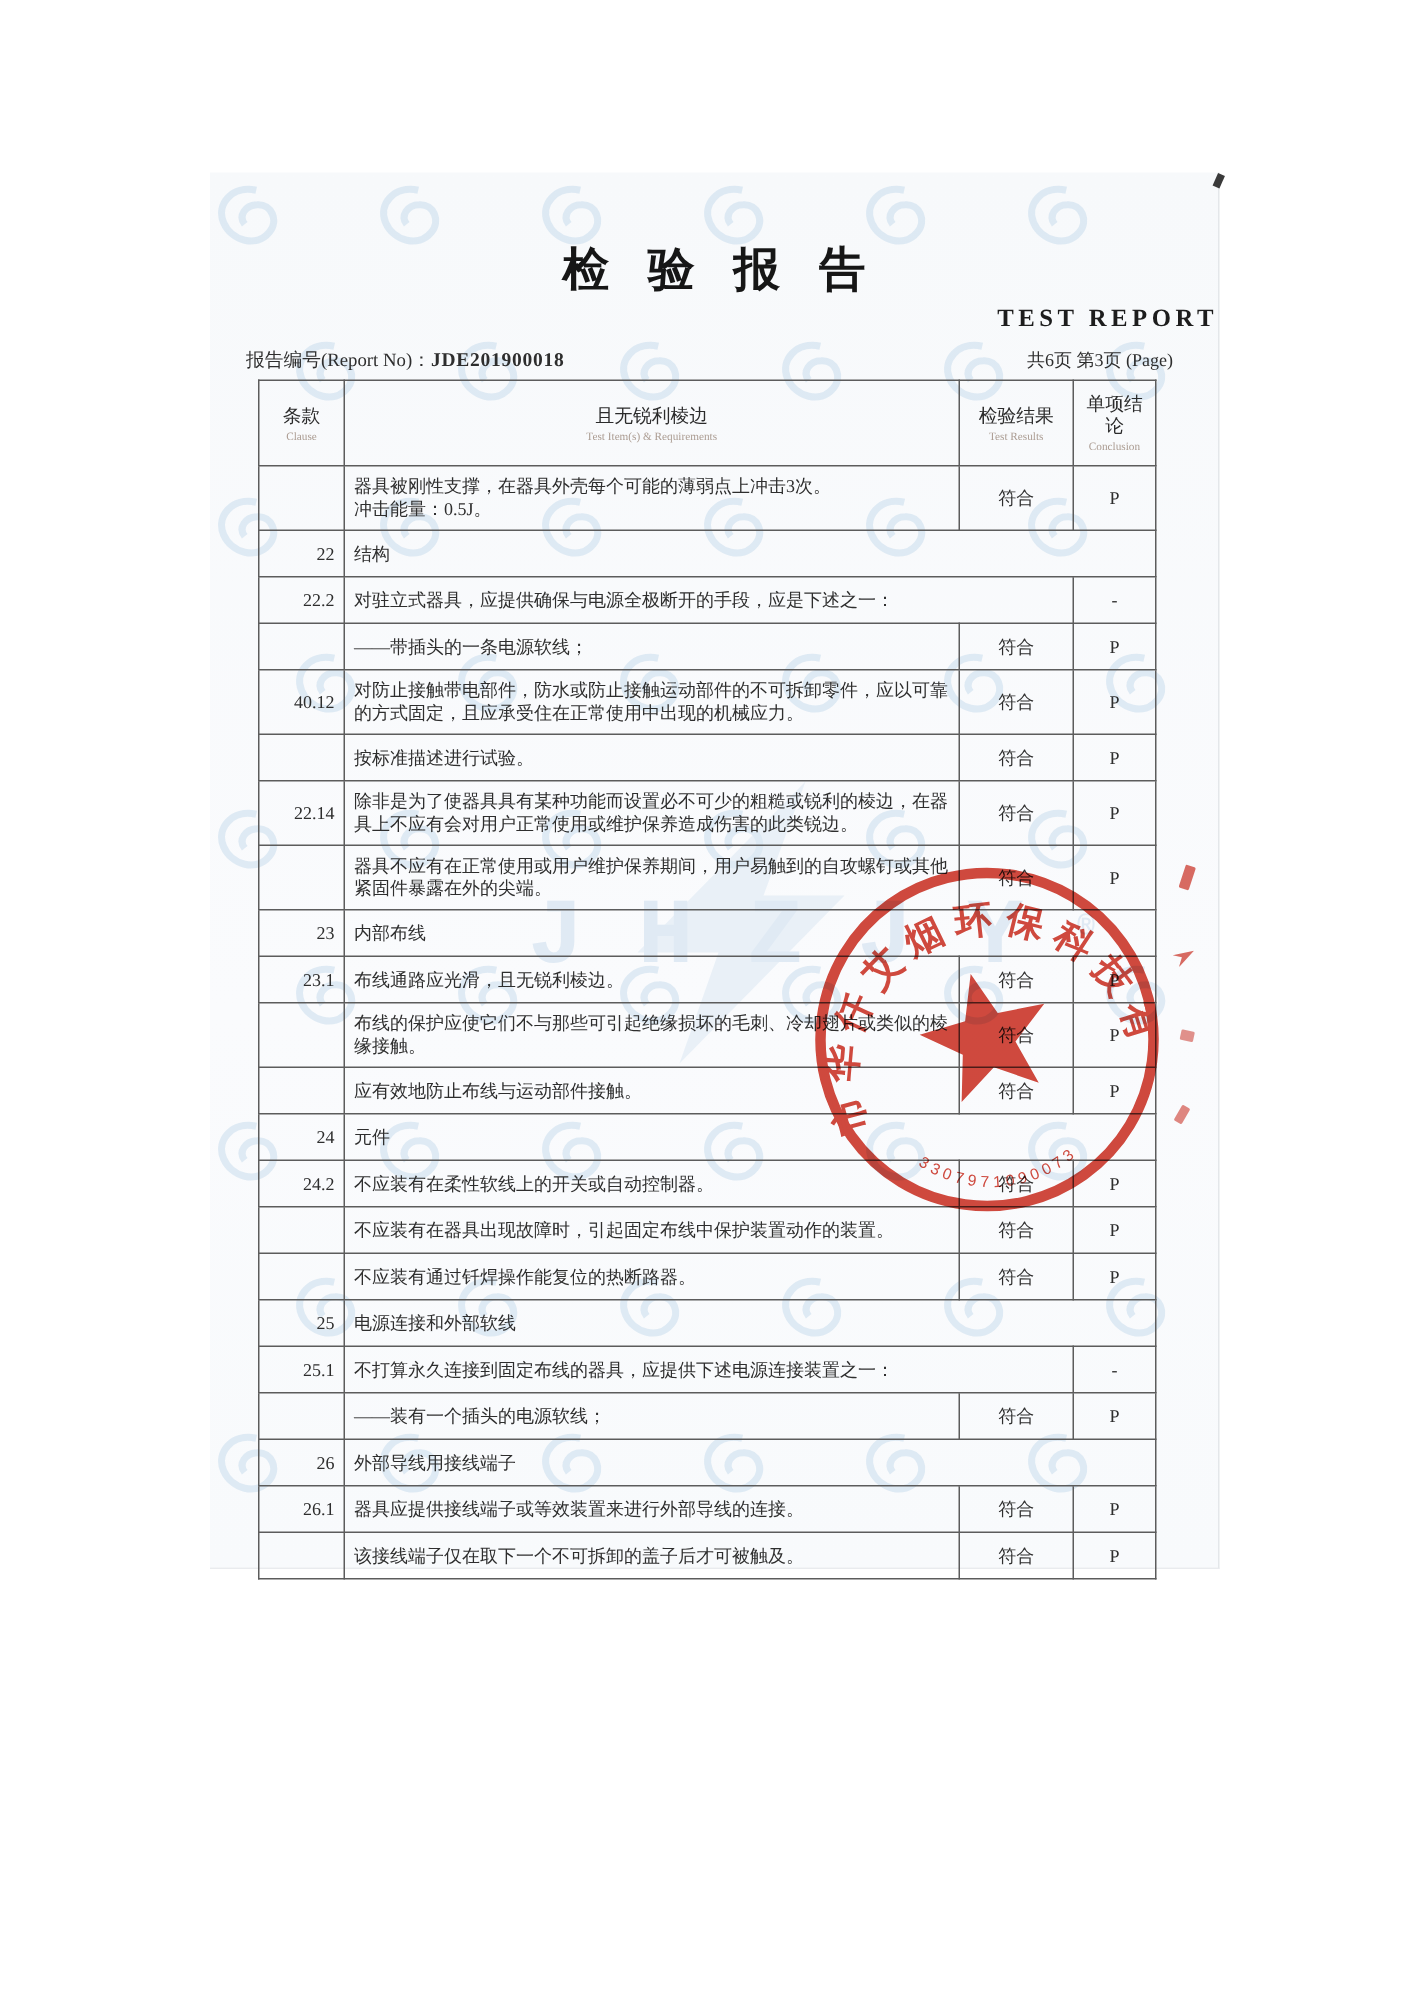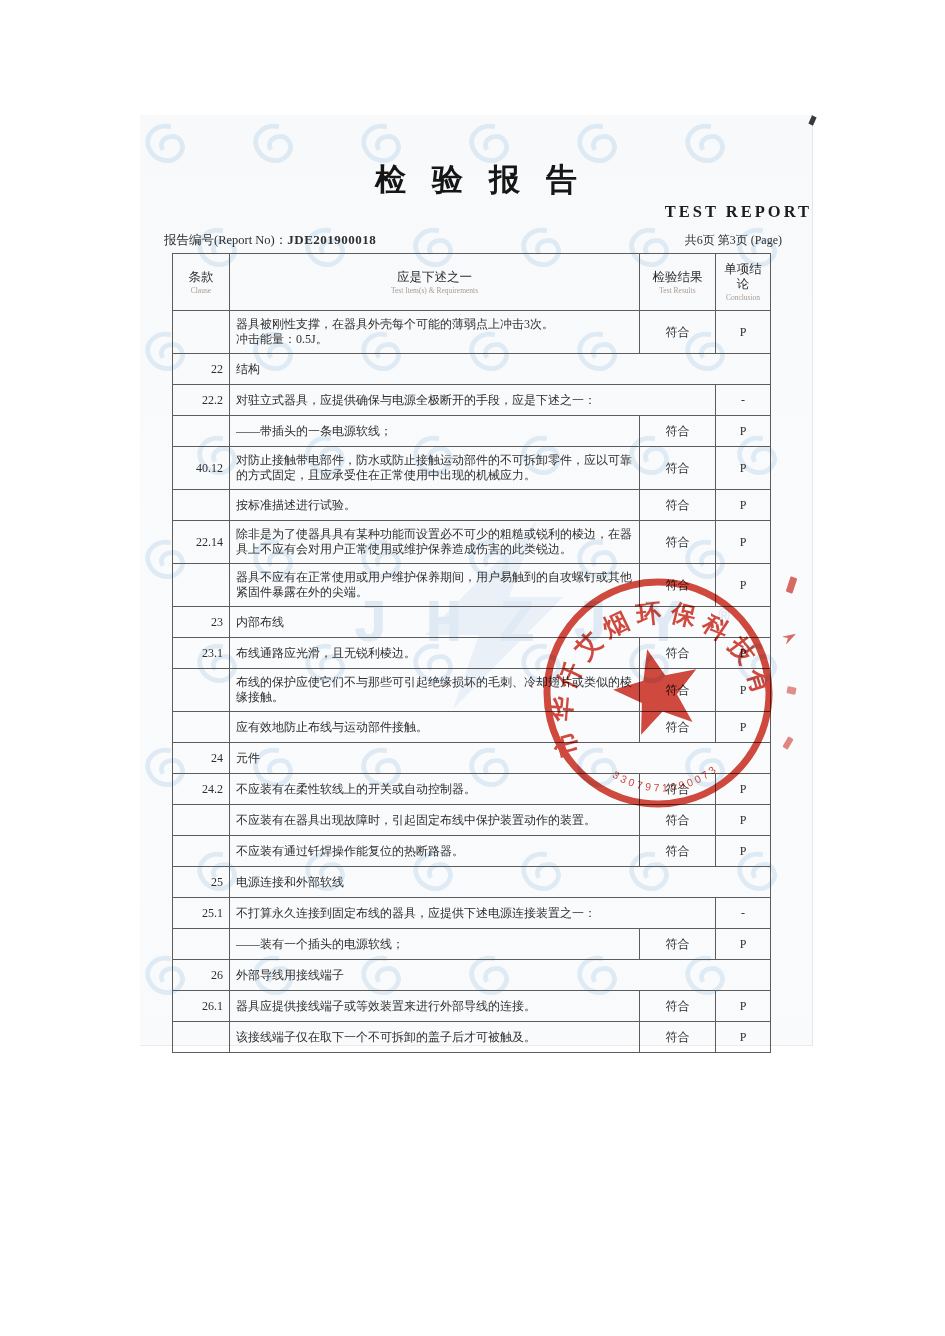--- a/index.html
+++ b/index.html
@@ -147,21 +147,21 @@
           <col class="c3">
           <col class="c4">
         </colgroup>
       <thead>
         <tr>
           <th>
               <span class="cn">条款</span>
               <span class="en">Clause</span>
             </th>
           <th>
-              <span class="cn">应是下述之一</span>
+              <span class="cn">且无锐利棱边</span>
               <span class="en">Test Item(s) &amp; Requirements</span>
             </th>
           <th>
               <span class="cn">检验结果</span>
               <span class="en">Test Results</span>
             </th>
           <th>
               <span class="cn">单项结论</span>
               <span class="en">Conclusion</span>
             </th>

